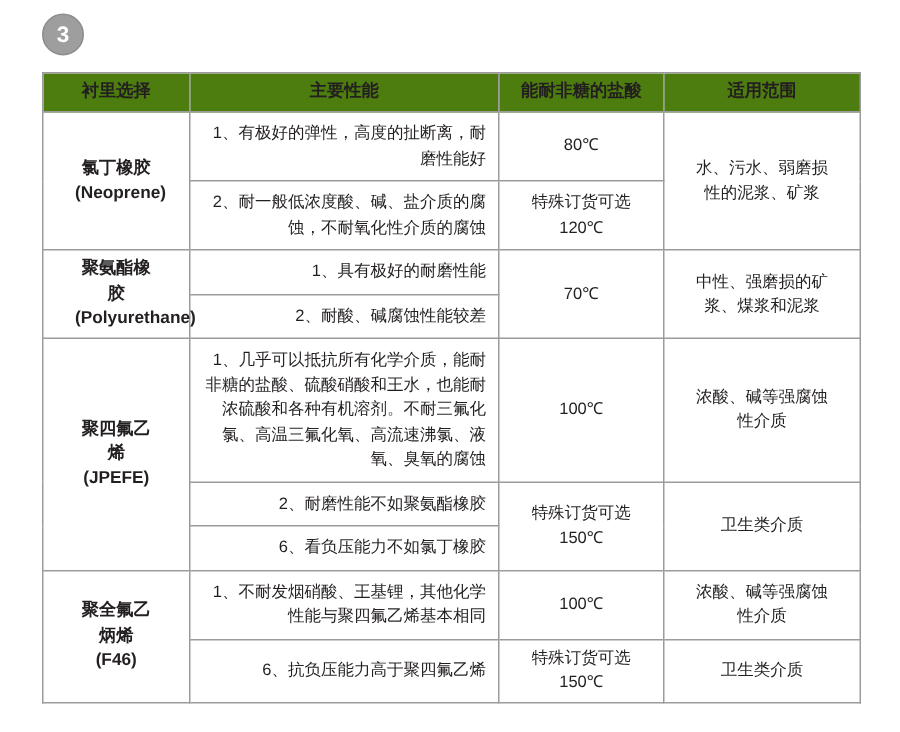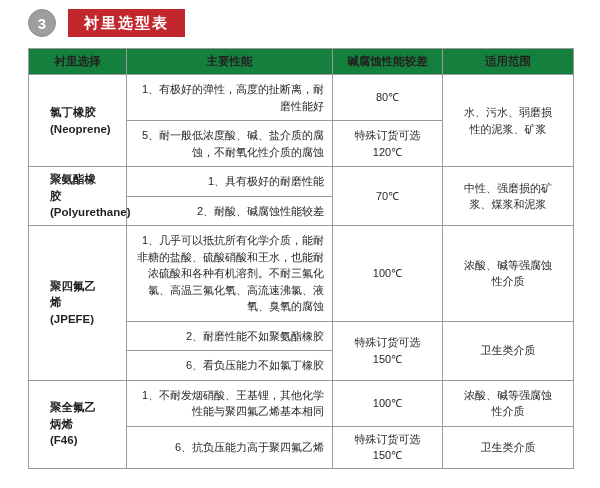--- a/index.html
+++ b/index.html
@@ -69,33 +69,34 @@
   th, td {
     border: 1px solid #9b9b9b;
     font-size: 11px;
     line-height: 1.5;
     color: #231f20;
     padding: 4px 7px;
     vertical-align: middle;
     box-sizing: border-box;
   }
   thead th {
-    background: #15803d;
+    background: #4d7c0f;
     font-weight: bold;
     text-align: center;
     height: 26px;
     padding: 3px 4px;
     font-size: 11.5px;
   }
   col.c1 { width: 98px; }
   col.c2 { width: 206px; }
   col.c3 { width: 110px; }
   col.c4 { width: 131px; }
 
   td.namecell {
+    text-align: center;
     font-weight: bold;
     font-size: 11.5px;
     line-height: 1.45;
     padding: 4px 21px;
   }
   td.perf {
     text-align: right;
     padding: 6px 8px;
   }
   td.temp, td.scope {
@@ -106,51 +107,50 @@
     line-height: 1.5;
   }
 </style>
 </head>
 <body>
 
 <div class="page">
 
   <div class="header">
     <div class="badge">3</div>
-    <div class="title-bar">衬里选型表</div>
   </div>
 
   <div class="table-wrap">
     <table>
       <colgroup>
         <col class="c1">
           <col class="c2">
           <col class="c3">
           <col class="c4">
       </colgroup>
       <thead>
         <tr>
           <th>衬里选择</th>
           <th>主要性能</th>
-          <th>碱腐蚀性能较差</th>
+          <th>能耐非糖的盐酸</th>
           <th>适用范围</th>
         </tr>
       </thead>
       <tbody id="table-body">
           <tr>
             <td class="namecell" rowspan="2">
               <div>氯丁橡胶</div>
               <div>(Neoprene)</div>
             </td>
             <td class="perf">1、有极好的弹性，高度的扯断离，耐磨性能好</td>
             <td class="temp">80℃</td>
             <td class="scope" rowspan="2">水、污水、弱磨损性的泥浆、矿浆</td>
           </tr>
           <tr>
-            <td class="perf">5、耐一般低浓度酸、碱、盐介质的腐蚀，不耐氧化性介质的腐蚀</td>
+            <td class="perf">2、耐一般低浓度酸、碱、盐介质的腐蚀，不耐氧化性介质的腐蚀</td>
             <td class="temp">
               <div>特殊订货可选</div>
               <div>120℃</div>
             </td>
           </tr>
           <tr>
             <td class="namecell" rowspan="2">
               <div>聚氨酯橡胶</div>
               <div>(Polyurethane)</div>
             </td>

